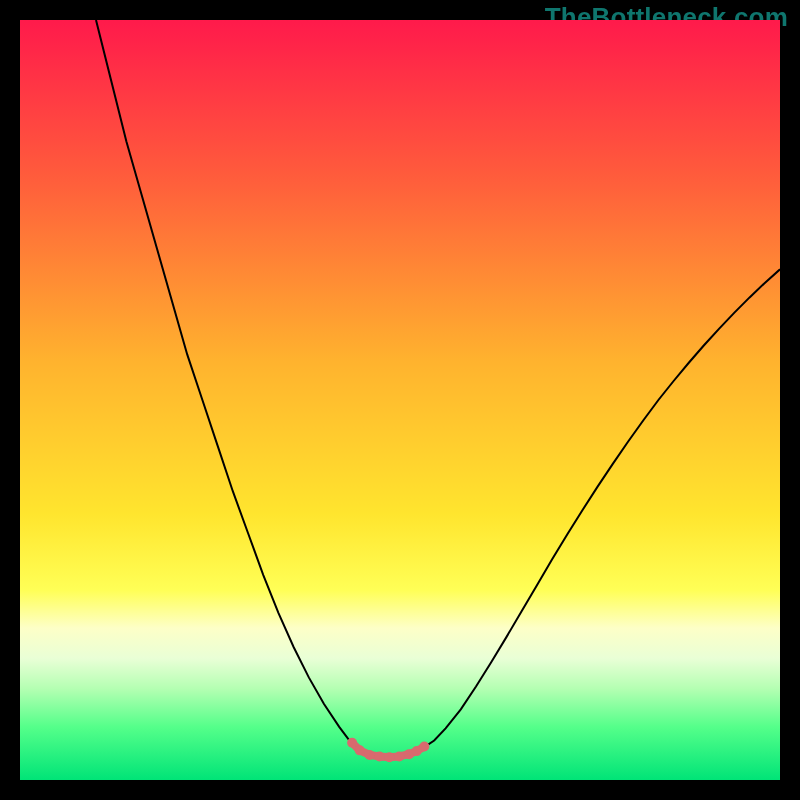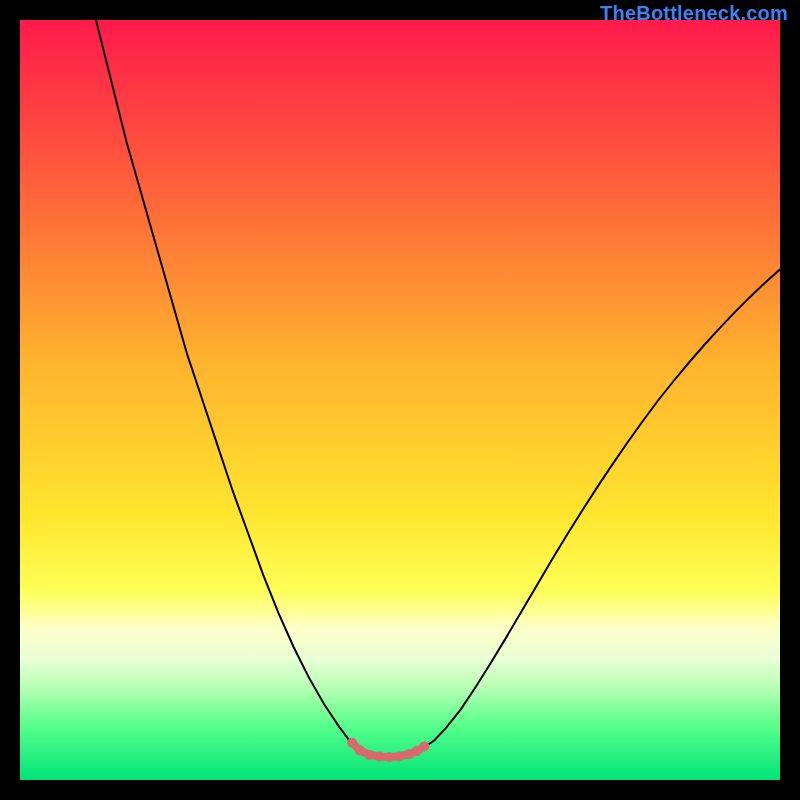--- a/index.html
+++ b/index.html
@@ -23,22 +23,22 @@
     position: absolute;
     left: 20px;
     top: 20px;
     width: 760px;
     height: 760px;
   }
   .watermark {
     position: absolute;
     top: 2px;
     right: 12px;
-    color: #3b82f6;
-    font-size: 20px;
+    color: #0f766e;
+    font-size: 26px;
     font-weight: 600;
     letter-spacing: 0.2px;
     user-select: none;
   }
   svg { display: block; }
 </style>
 </head>
 <body>
 
 <div class="frame">

